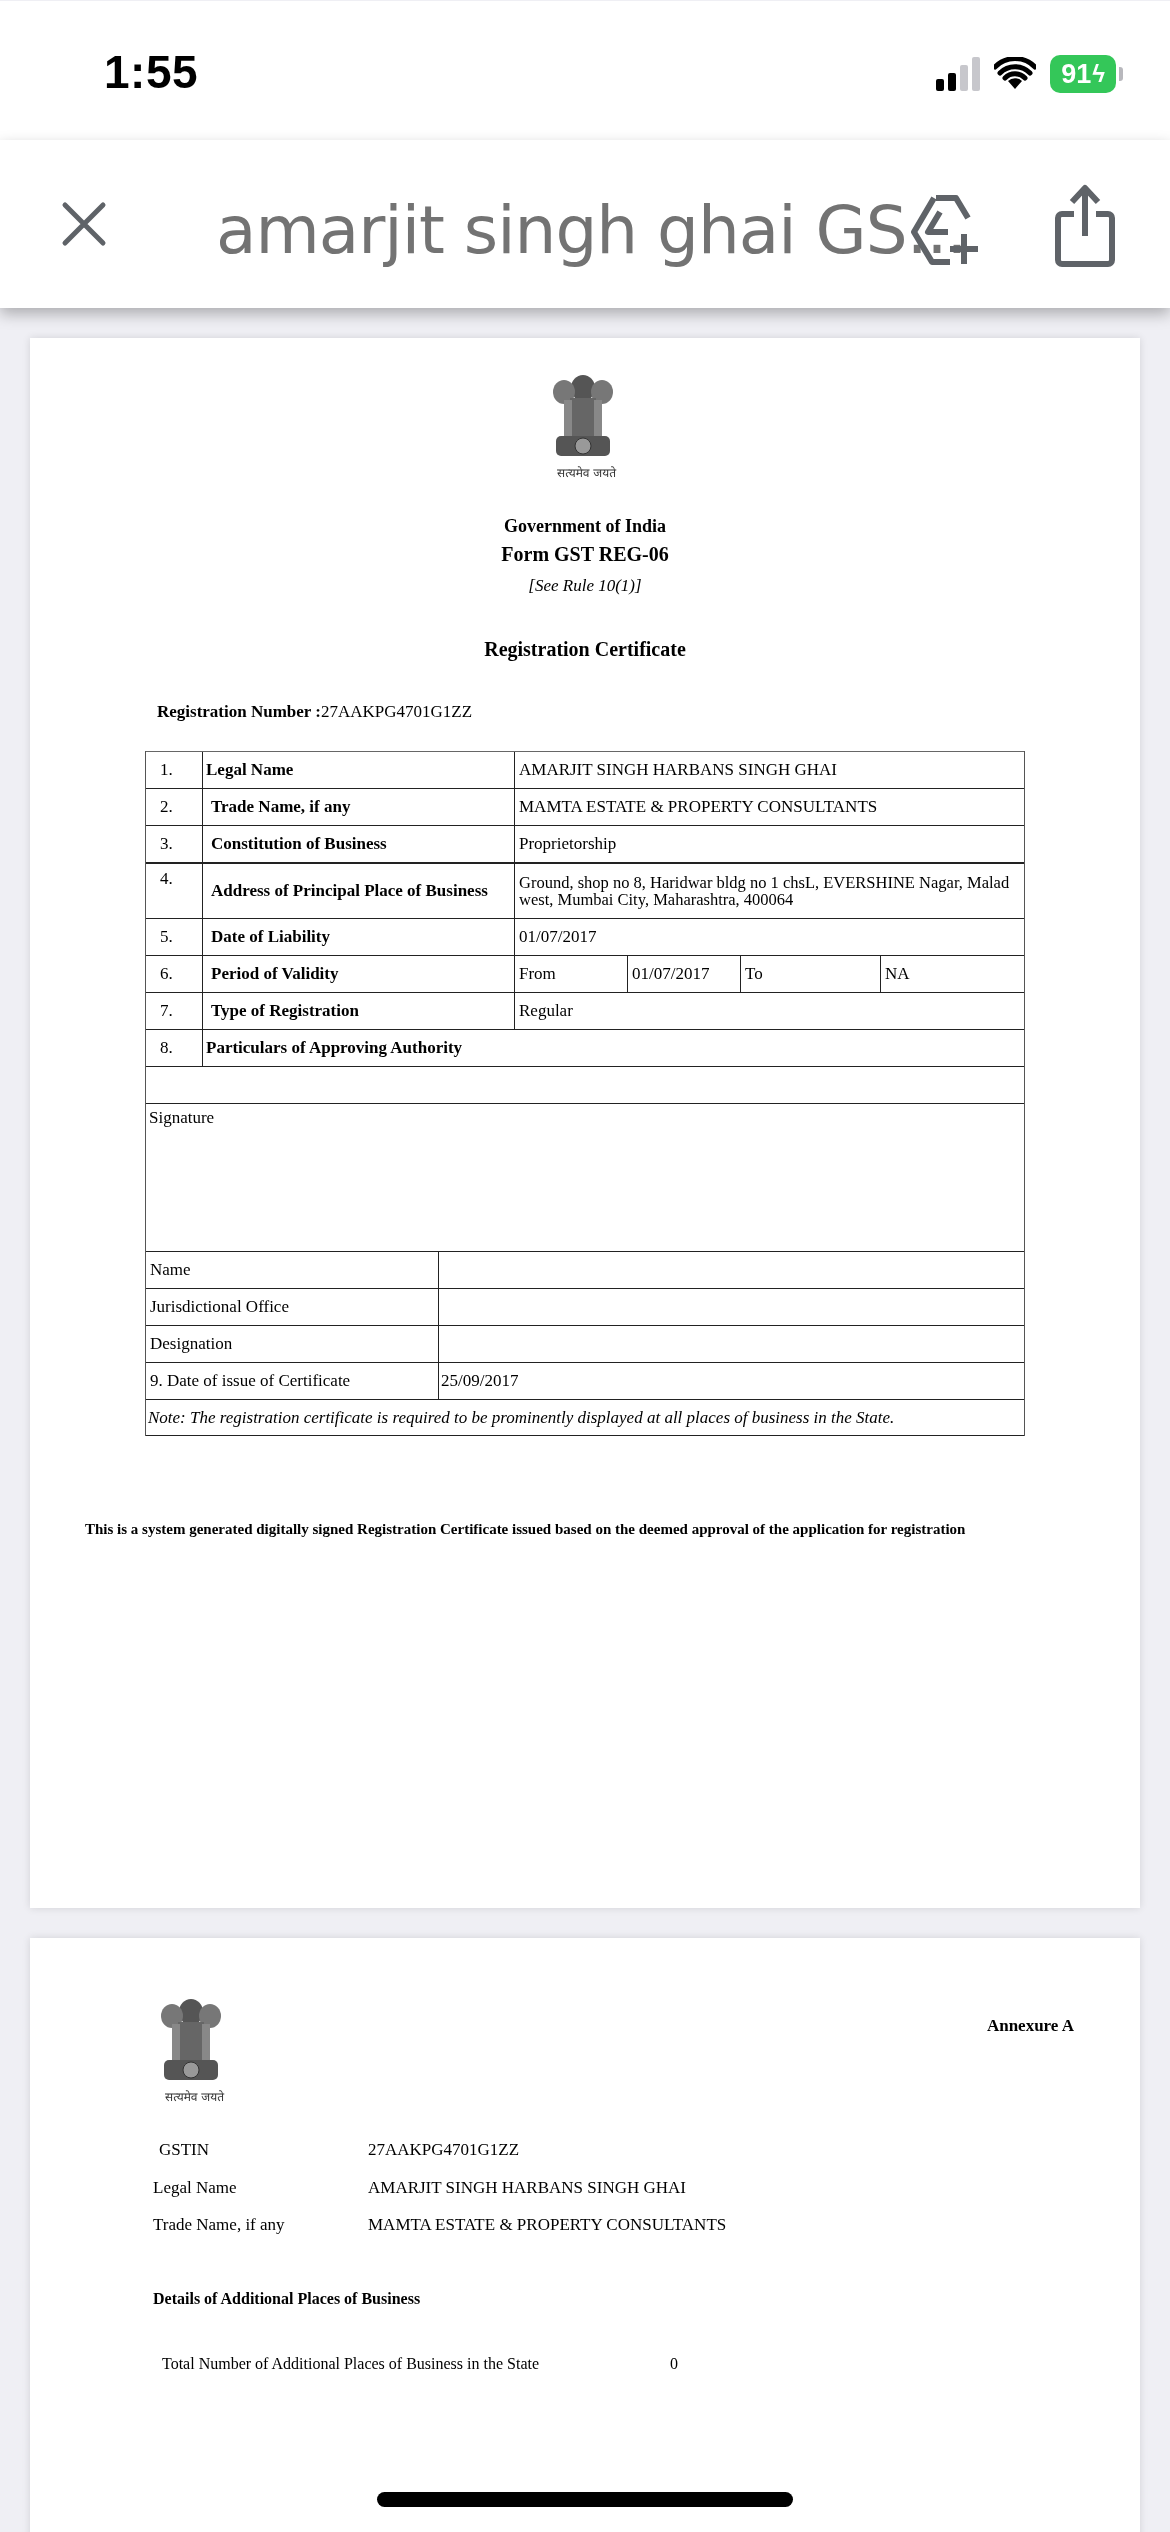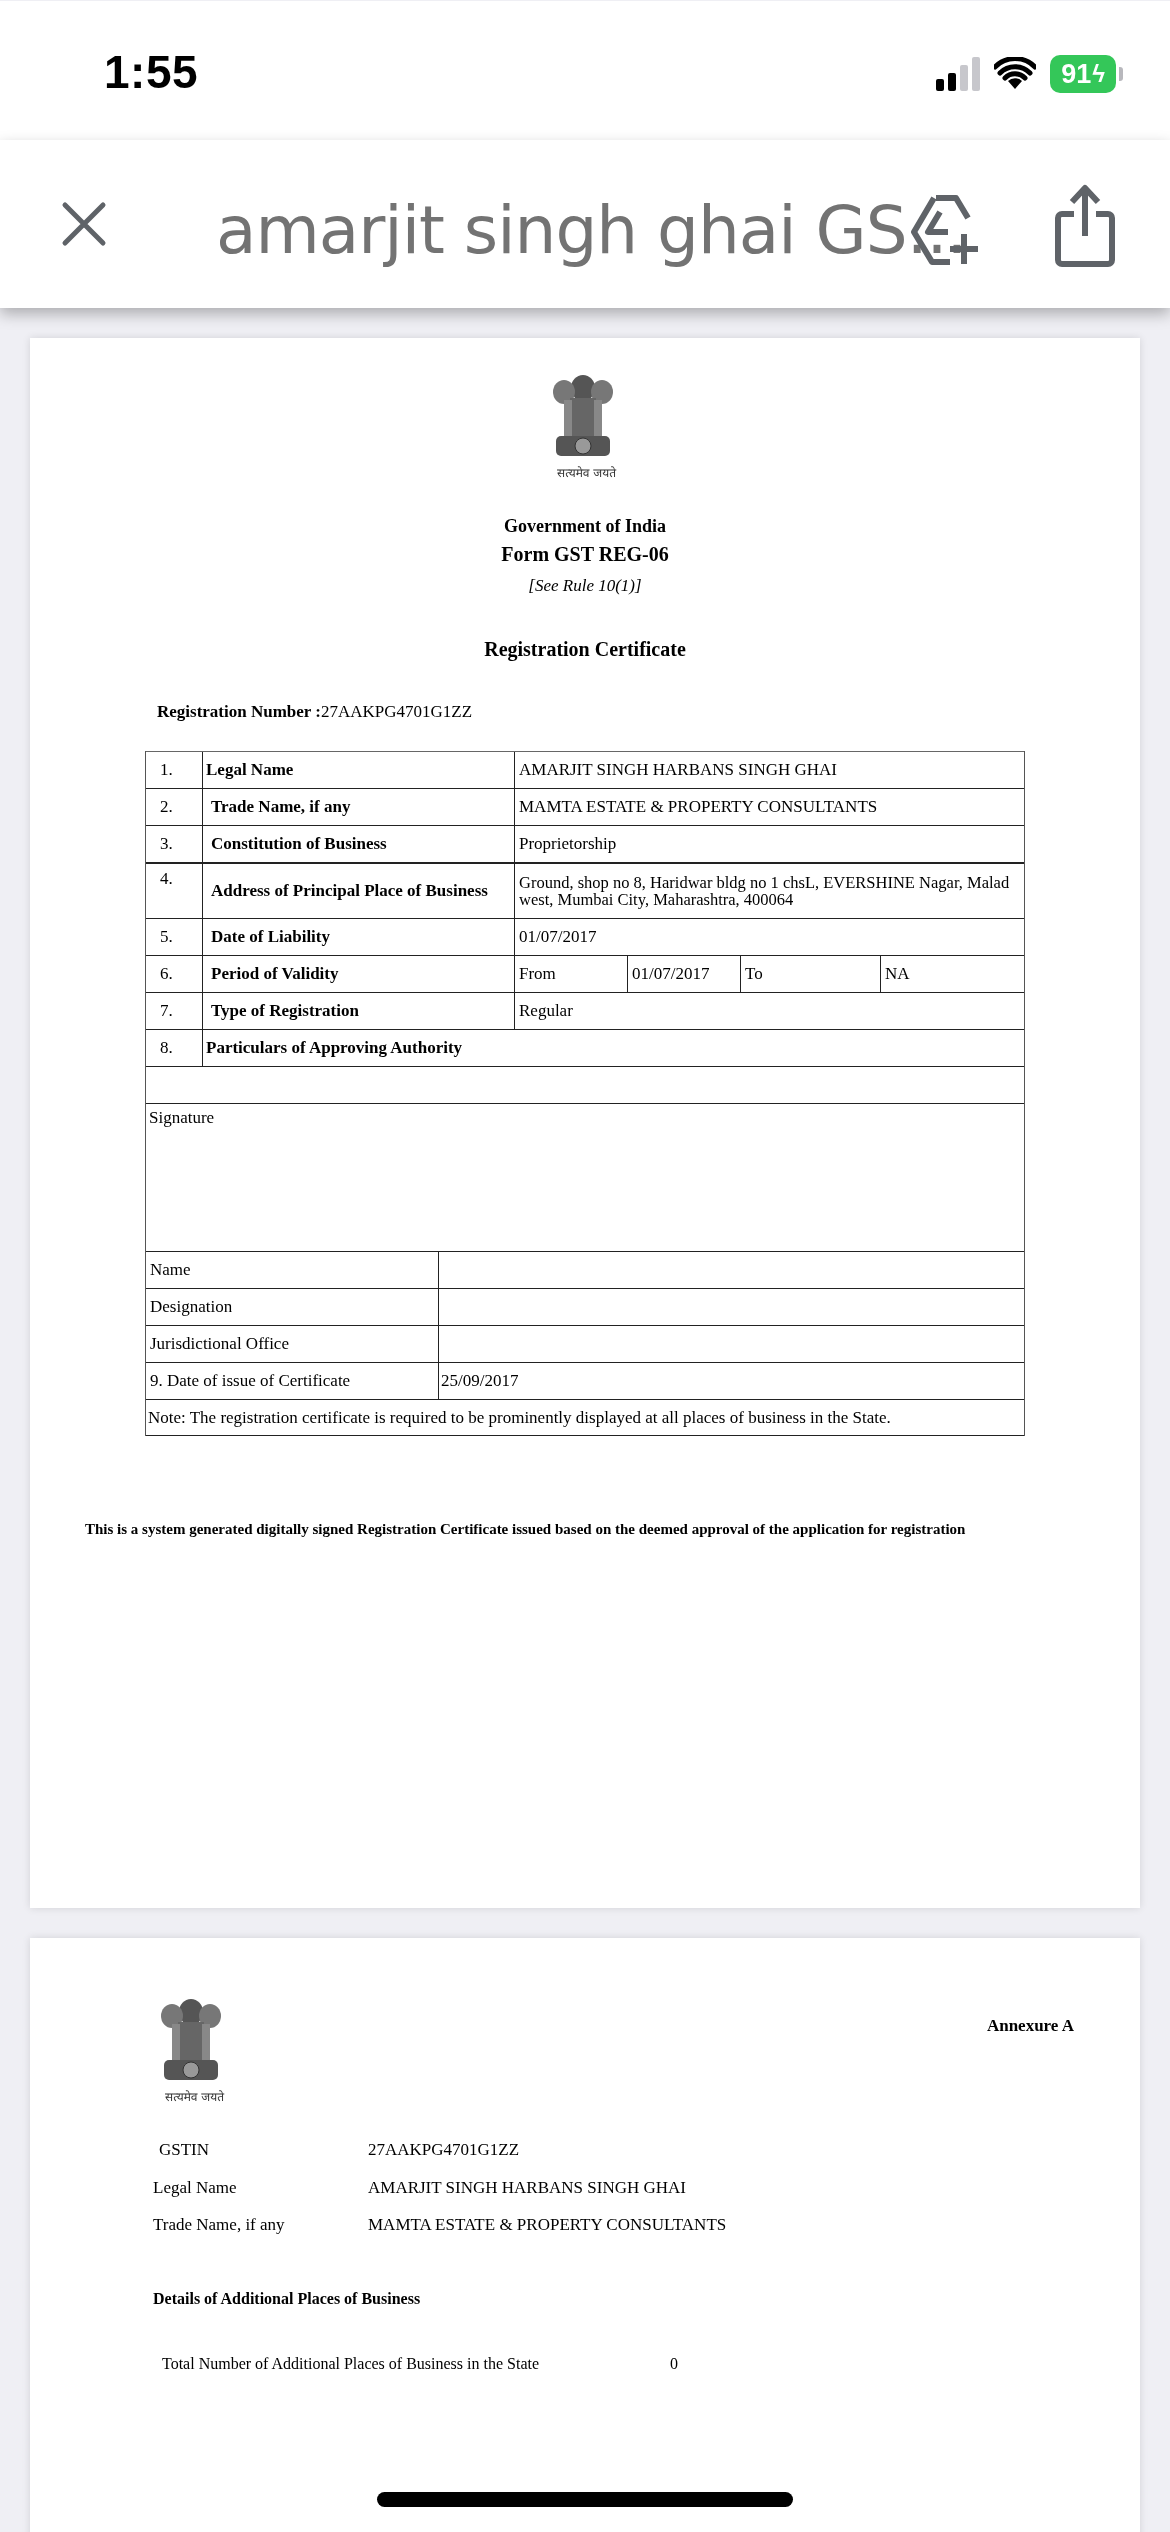--- a/index.html
+++ b/index.html
@@ -46,21 +46,21 @@
     .row { position: relative; border-top: 1.5px solid #222; display: flex; }
     .row:first-child { border-top-color: #666; }
     .cell { padding: 3px 4px; display: flex; align-items: center; line-height: 1.05; }
     .c-num { width: 57px; border-right: 1.5px solid #222; padding-left: 14px; }
     .c-label { width: 312px; border-right: 1.5px solid #222; font-weight: 700; }
     .c-val { flex: 1; }
     .c-from { width: 113px; border-right: 1.5px solid #222; }
     .c-fromval { width: 113px; border-right: 1.5px solid #222; }
     .c-to { width: 140px; border-right: 1.5px solid #222; }
     .c-toval { flex: 1; }
-    .grid-bottom { border-bottom: 1.5px solid #222; }
+    .grid-bottom { border-bottom: 1.5px solid #222; font-style: italic; }
 
     .c-sub-label { width: 293px; border-right: 1.5px solid #222; }
 
     .footer-note { position: absolute; left: 55px; top: 1178px; width: 960px; font-size: 15px; font-weight: 700; line-height: 26px; }
 
     
     .annexure { position: absolute; right: 66px; top: 78px; font-size: 17px; font-weight: 700; }
     .kv { position: absolute; font-size: 17px; }
     .kv-label { position: absolute; left: 0; white-space: nowrap; }
     .kv-value { position: absolute; left: 215px; white-space: nowrap; }
@@ -189,25 +189,25 @@
     </div>
     <div class="row" style="height:37px;"></div>
     <div class="row" style="height:148px;">
       <div class="cell" style="align-items:flex-start;padding-top:5px;padding-left:3px">Signature</div>
     </div>
     <div class="row" style="height:37px;">
       <div class="cell c-sub-label">Name</div>
       <div class="cell c-val"></div>
     </div>
     <div class="row" style="height:37px;">
+      <div class="cell c-sub-label">Jurisdictional Office</div>
+      <div class="cell c-val"></div>
+    </div>
+    <div class="row" style="height:37px;">
       <div class="cell c-sub-label">Designation</div>
-      <div class="cell c-val"></div>
-    </div>
-    <div class="row" style="height:37px;">
-      <div class="cell c-sub-label">Jurisdictional Office</div>
       <div class="cell c-val"></div>
     </div>
     <div class="row" style="height:37px;">
       <div class="cell c-sub-label">9. Date of issue of Certificate</div>
       <div class="cell c-val" style="padding-left:2px">25/09/2017</div>
     </div>
     <div class="row grid-bottom" style="height:37px;">
       <div class="cell" style="padding-left:2px">Note: The registration certificate is required to be prominently displayed at all places of business in the State.</div>
     </div>
   </div>

